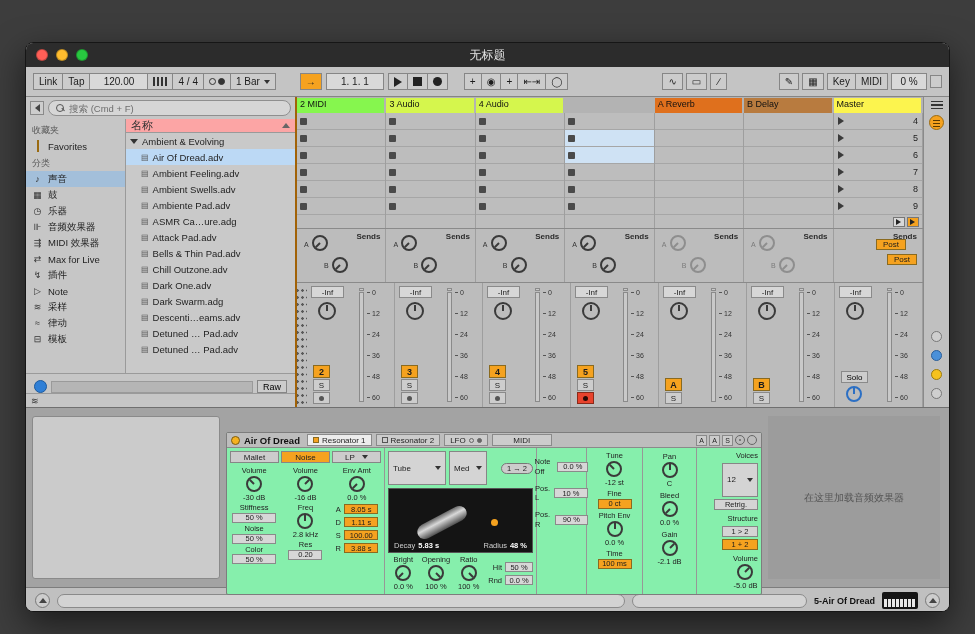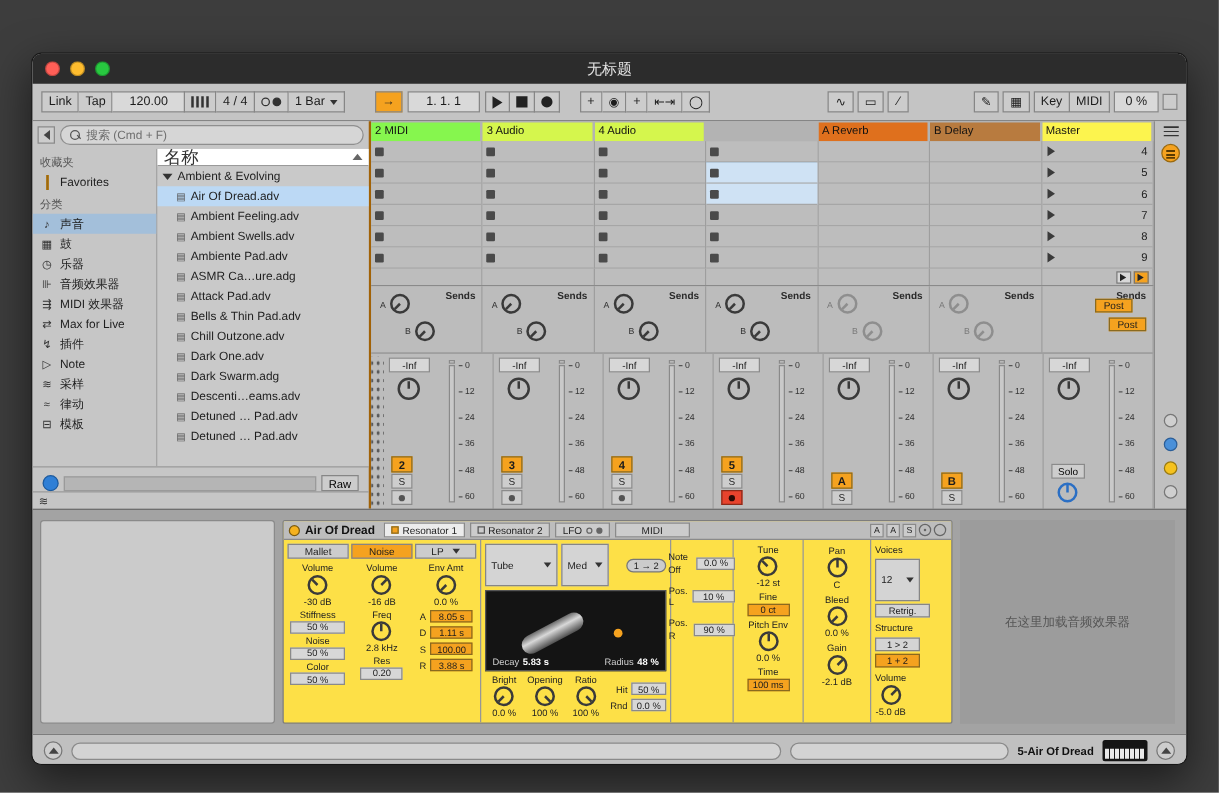--- a/index.html
+++ b/index.html
@@ -50,21 +50,21 @@
   .search input {flex:1; border:none; outline:none; background:transparent; font-size:9.5px; color:#222; font-family:inherit}
   .search input::placeholder {color:#6e6e6e}
   .b-body {flex:1; display:flex; overflow:hidden}
   .b-cats {width:100px; border-right:1px solid #9a9a9a; padding-top:2px}
   .b-sec {color:#555; font-size:9px; padding:3px 6px 1px}
   .b-item {height:16px; display:flex; align-items:center; gap:5px; padding:0 6px; font-size:9.5px; color:#1e1e1e; cursor:default}
   .b-item.selected {background:#a3bfda}
   .b-ico {width:11px; text-align:center; font-size:9px; color:#333}
   .fav-sq {width:8px; height:8px; background:#f5a21f; border:1px solid #9a6a10}
   .b-files {flex:1; display:flex; flex-direction:column; background:#c9c9c9}
-  .f-head {height:14px; background:#ffffff; border-bottom:1px solid #9a9a9a; display:flex; align-items:center; justify-content:space-between; padding:0 5px; font-size:14px; color:#333}
+  .f-head {height:14px; background:#fca5a5; border-bottom:1px solid #9a9a9a; display:flex; align-items:center; justify-content:space-between; padding:0 5px; font-size:11px; color:#333}
   .sort-tri {width:0;height:0;border-bottom:5px solid #666;border-left:4px solid transparent;border-right:4px solid transparent}
   .f-folder {height:16px; display:flex; align-items:center; gap:4px; padding-left:4px; font-size:9.5px; color:#1e1e1e}
   .disc-tri {width:0;height:0;border-top:5px solid #333;border-left:4px solid transparent;border-right:4px solid transparent}
   .f-item {height:16px; display:flex; align-items:center; gap:4px; padding-left:15px; font-size:9.5px; color:#1e1e1e}
   .f-item.selected {background:#bcd9f5}
   .f-ico {font-size:8px; color:#555}
   .b-prev {height:20px; border-top:1px solid #9a9a9a; display:flex; align-items:flex-end; gap:4px; padding:0 8px}
   .prev-circ {width:13px; height:13px; border-radius:50%; background:#2f7fd6; border:1px solid #1c5a9e}
   .wave-strip {flex:1; height:12px; background:#b5b5b5; border:1px solid #9a9a9a}
   .raw {height:13px; border:1px solid #868686; background:#cccccc; font-size:9px; padding:0 5px; display:flex; align-items:center}
@@ -140,21 +140,21 @@
   .mcol {display:flex; flex-direction:column; align-items:center}
   .peak {width:5px; height:3px; border:1px solid #8a8a8a; margin-bottom:1px; background:#c9c9c9}
   .mbar {width:5px; flex:1; background:#c9c9c9; border:1px solid #8a8a8a}
   .ticks {flex:1; display:flex; flex-direction:column; justify-content:space-between; padding:1px 0}
   .tick {font-size:7px; color:#333; line-height:1; display:flex; align-items:center}
   .tick::before {content:""; display:inline-block; width:3px; height:1px; background:#555; margin-right:2px}
 
   
   .device-area {height:180px; background:#a3a3a3; border-top:1px solid #6f6f6f; position:relative; flex:0 0 auto}
   .clip-panel {position:absolute; left:6px; top:8px; width:188px; height:163px; background:#cbcbcb; border:1px solid #8a8a8a; border-radius:3px}
-  .device {position:absolute; left:200px; top:8px; width:536px; height:163px; background:#fde047; border:1px solid #7d7d7d; border-radius:2px; display:flex; flex-direction:column}
+  .device {position:absolute; left:200px; top:24px; width:536px; height:163px; background:#86efac; border:1px solid #7d7d7d; border-radius:2px; display:flex; flex-direction:column}
   .dev-head {height:15px; background:#bdbdbd; border-bottom:1px solid #8a8a8a; display:flex; align-items:center; gap:4px; padding:0 4px; flex:0 0 auto}
   .activator {width:9px; height:9px; border-radius:50%; background:#f5b21f; border:1px solid #7a5a10}
   .dev-title {font-weight:bold; font-size:9.5px; color:#111; margin-right:3px; white-space:nowrap}
   .dtab {height:12px; border:1px solid #8a8a8a; background:#cccccc; display:flex; align-items:center; gap:3px; padding:0 5px; font-size:8px; color:#222; white-space:nowrap}
   .dtab.selected {background:#ececec}
   .dtab .sq {width:6px; height:6px; border:1px solid #555; background:transparent}
   .dtab.selected .sq {background:#f5a21f; border-color:#8a6a1f}
   .dot6 {width:5px; height:5px; border-radius:50%; border:1px solid #666}
   .dot6.f {background:#666}
   .dh-right {margin-left:auto; display:flex; gap:2px; align-items:center}
@@ -193,21 +193,21 @@
   .res-knobs .kgroup {width:34px}
   .hitcol {display:flex; flex-direction:column; gap:3px; margin-top:7px}
   .hrow {display:flex; align-items:center; gap:3px}
   .hlab {font-size:7.5px; color:#222; width:16px; text-align:right}
   .hbox {width:28px; height:10px; background:#d7d7d7; border:1px solid #8a8a8a; font-size:7.5px; display:flex; align-items:center; justify-content:center; color:#222}
   .sec-np {width:50px; align-items:center; gap:7px; padding-top:9px}
   .npg {display:flex; flex-direction:row; align-items:center}
   .npbox {width:38px; height:10px; background:#d7d7d7; border:1px solid #8a8a8a; font-size:7.5px; display:flex; align-items:center; justify-content:center; color:#222}
   .sec-pitch {width:56px; align-items:center; gap:2px}
   .sec-out {width:54px; align-items:center; gap:3px; padding-top:4px}
-  .sec-glob {flex:1; align-items:flex-start; gap:2px}
+  .sec-glob {flex:1; align-items:flex-end; gap:2px}
   .gbtn {width:44px; height:11px; border:1px solid #868686; background:#d4d4d4; font-size:7.5px; display:flex; align-items:center; justify-content:center; color:#1c1c1c}
   .gdd {width:36px; height:11px}
   .obox.w36 {width:36px; height:11px}
   .gbtn.w36 {width:36px}
   .drop {position:absolute; left:742px; top:8px; width:172px; height:163px; background:#9c9c9c; display:flex; align-items:center; justify-content:center; font-size:10px; color:#565656}
 
   
   .bottombar {height:26px; background:#c0c0c0; border-top:1px solid #7d7d7d; display:flex; align-items:center; gap:7px; padding:0 9px; flex:0 0 auto}
   .circ {width:15px; height:15px; border-radius:50%; border:1px solid #777; background:#cdcdcd; display:flex; align-items:center; justify-content:center; flex:0 0 auto}
   .up-tri {width:0;height:0;border-left:4px solid transparent;border-right:4px solid transparent;border-bottom:5px solid #444}

